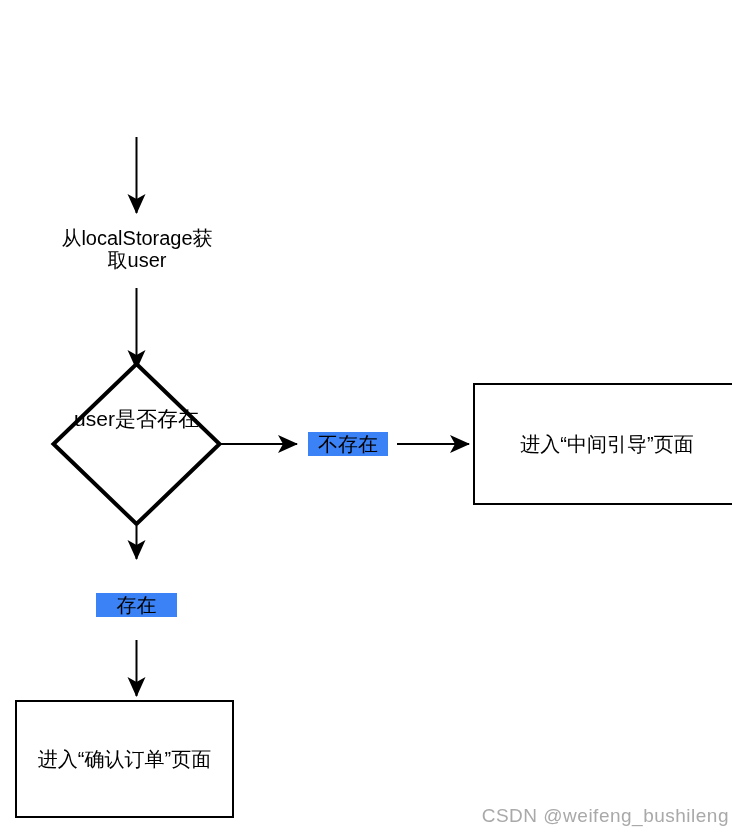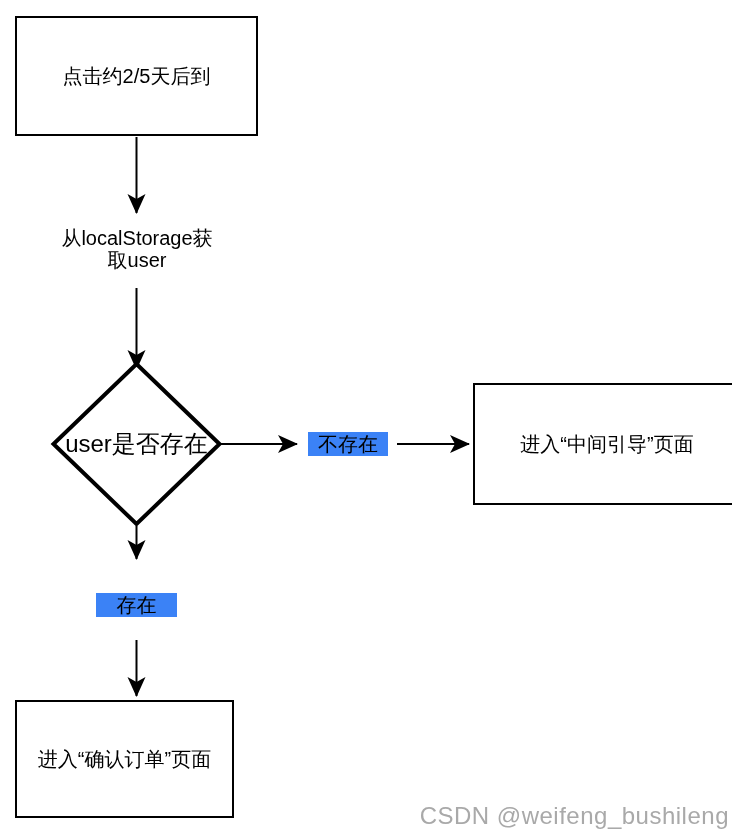--- a/index.html
+++ b/index.html
@@ -45,24 +45,24 @@
     text-align: center;
     font-size: 20px;
     line-height: 22px;
     color: #000000;
     white-space: pre-line;
     z-index: 2;
   }
 
   .decision-label {
     position: absolute;
-    left: 53px; top: 432px;
+    left: 53px; top: 407px;
     width: 167px;
     text-align: center;
-    font-size: 24px;
+    font-size: 21px;
     line-height: 24px;
     color: #000000;
     z-index: 2;
   }
 
   .edge-label {
     position: absolute;
     text-align: center;
     font-size: 20px;
     line-height: 24px;
@@ -70,21 +70,21 @@
     background: #3b82f6;
     z-index: 2;
   }
   .edge-label-no  { left: 308px; top: 432px; width: 80px; }
   .edge-label-yes { left: 96px;  top: 593px; width: 81px; }
 
   .watermark {
     position: absolute;
     right: 3px;
     top: 804px;
-    font-size: 24px;
+    font-size: 19px;
     line-height: 24px;
     letter-spacing: 0.5px;
     color: #a9a9a9;
     z-index: 3;
   }
 </style>
 </head>
 <body>
 
 <div class="canvas">
@@ -104,23 +104,20 @@
 
     <line x1="220" y1="444" x2="297" y2="444" stroke="#000000" stroke-width="2" marker-end="url(#arrowhead)"></line>
 
     <line x1="397" y1="444" x2="469" y2="444" stroke="#000000" stroke-width="2" marker-end="url(#arrowhead)"></line>
 
     <line x1="136.5" y1="526" x2="136.5" y2="559" stroke="#000000" stroke-width="2" marker-end="url(#arrowhead)"></line>
 
     <line x1="136.5" y1="640" x2="136.5" y2="696" stroke="#000000" stroke-width="2" marker-end="url(#arrowhead)"></line>
   </svg>
 
-  <div class="node-rect node-start">
-    <span>点击约2/5天后到</span>
-  </div>
 
   <div class="node-text">从localStorage获
 取user</div>
 
   <div class="decision-label">user是否存在</div>
 
   <div class="node-rect node-guide">
     <span>进入“中间引导”页面</span>
   </div>
 

